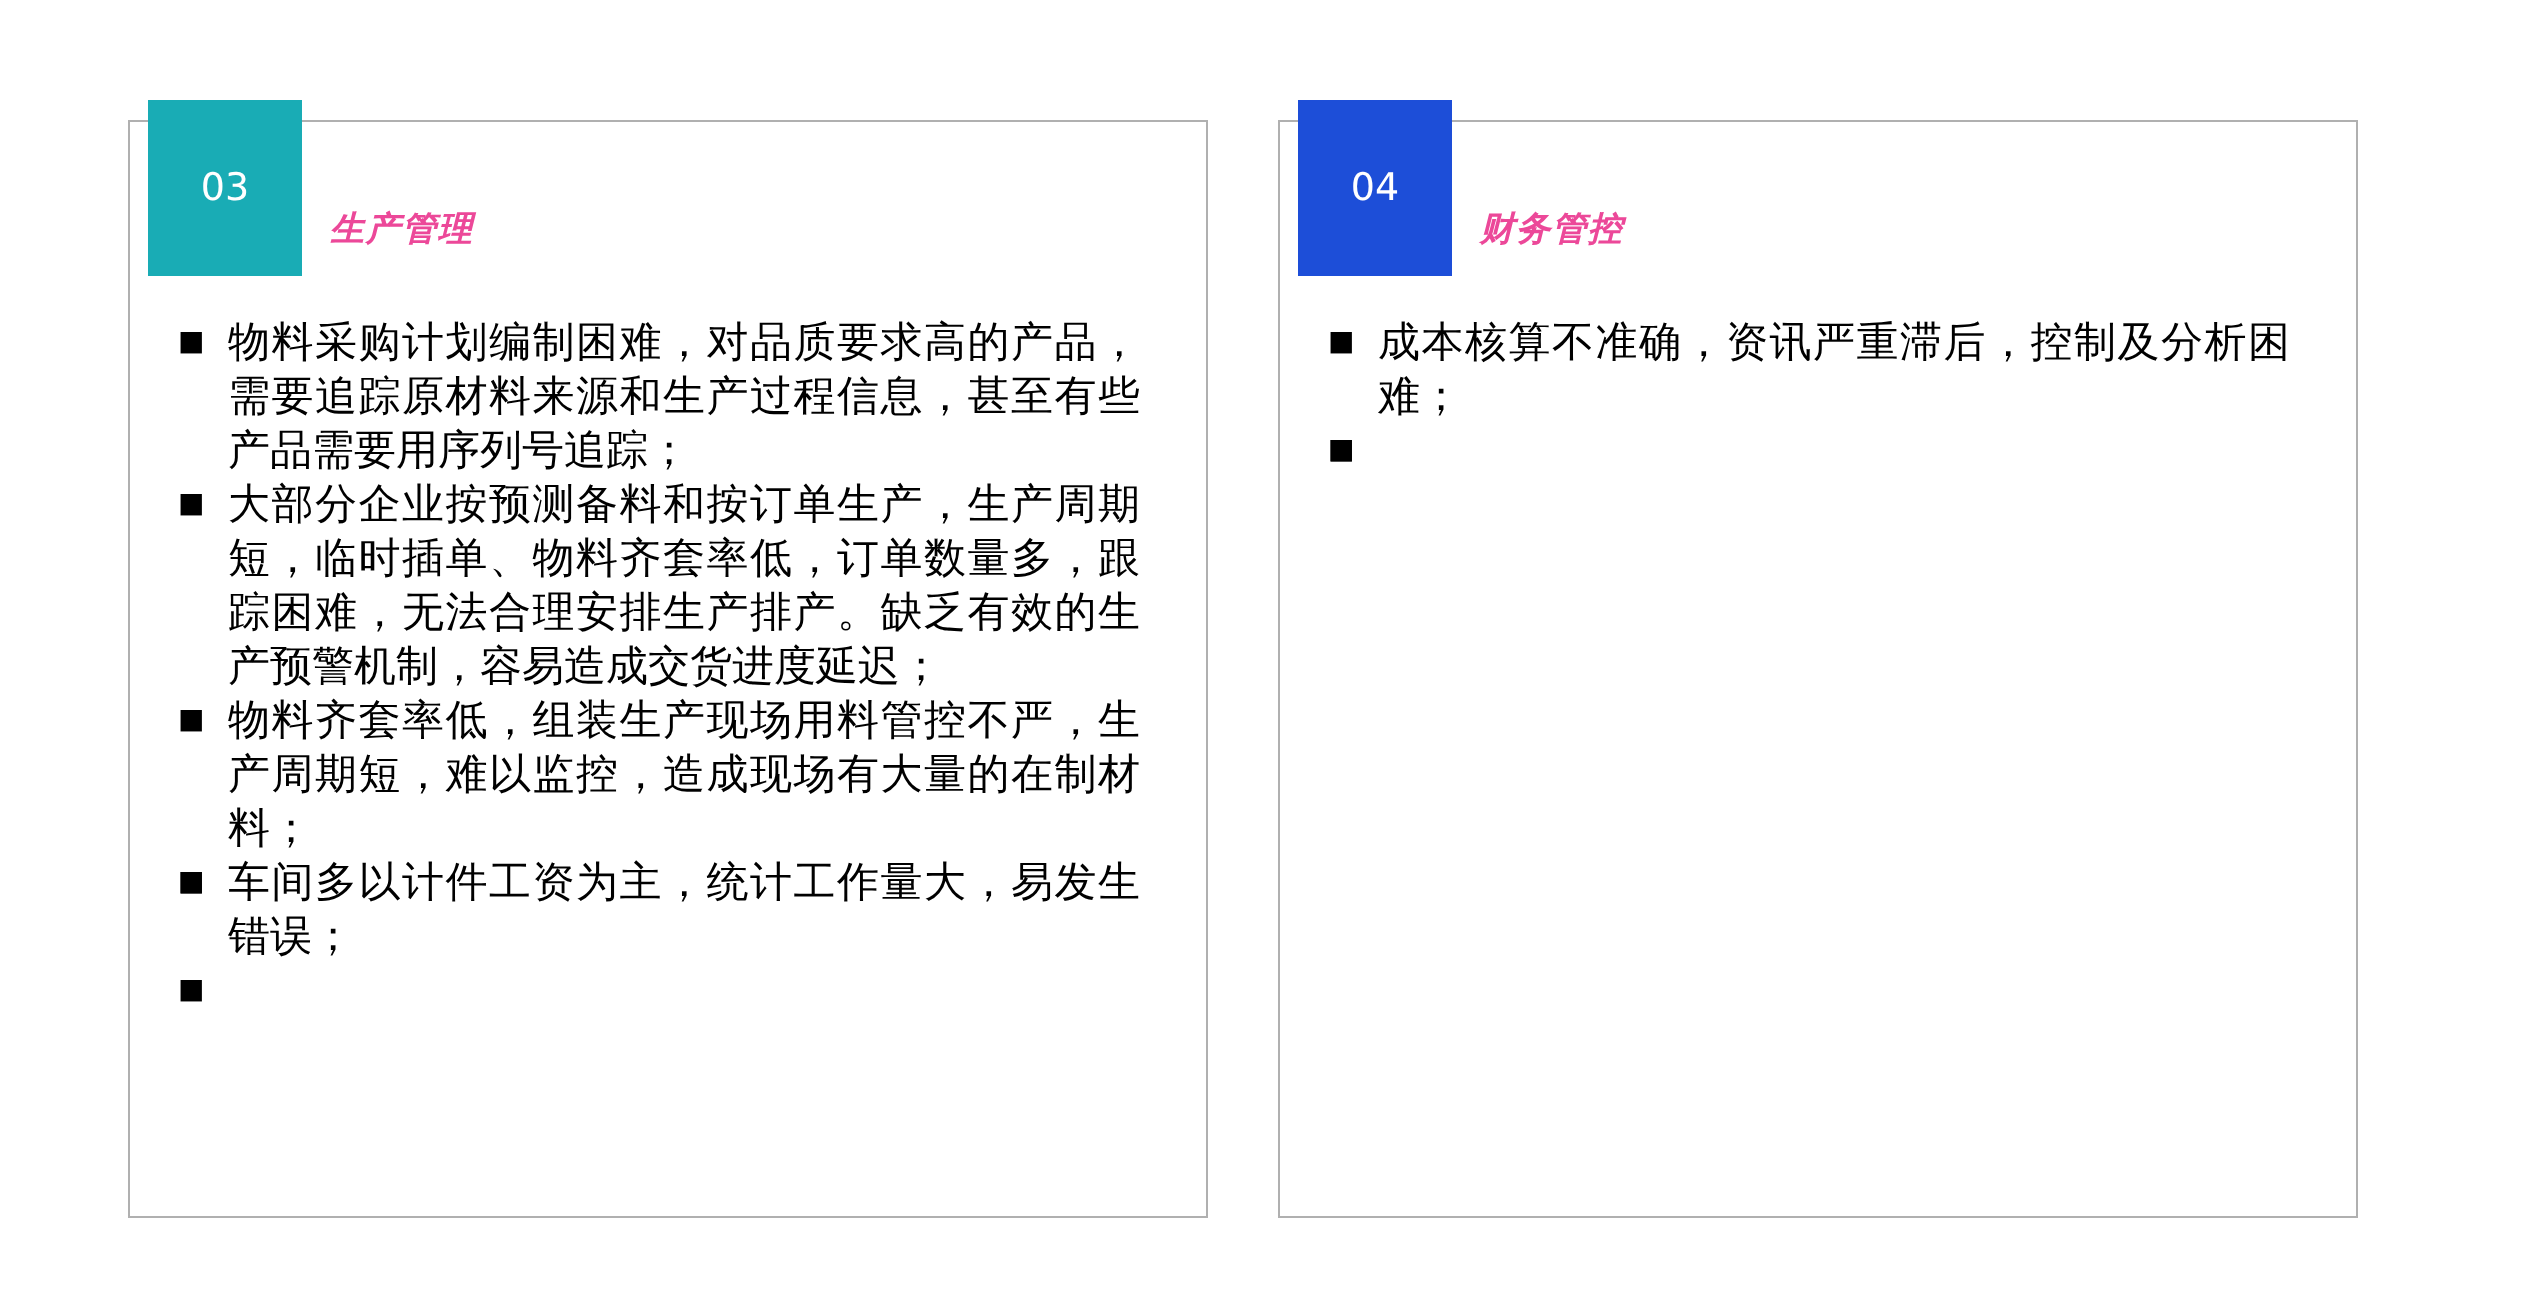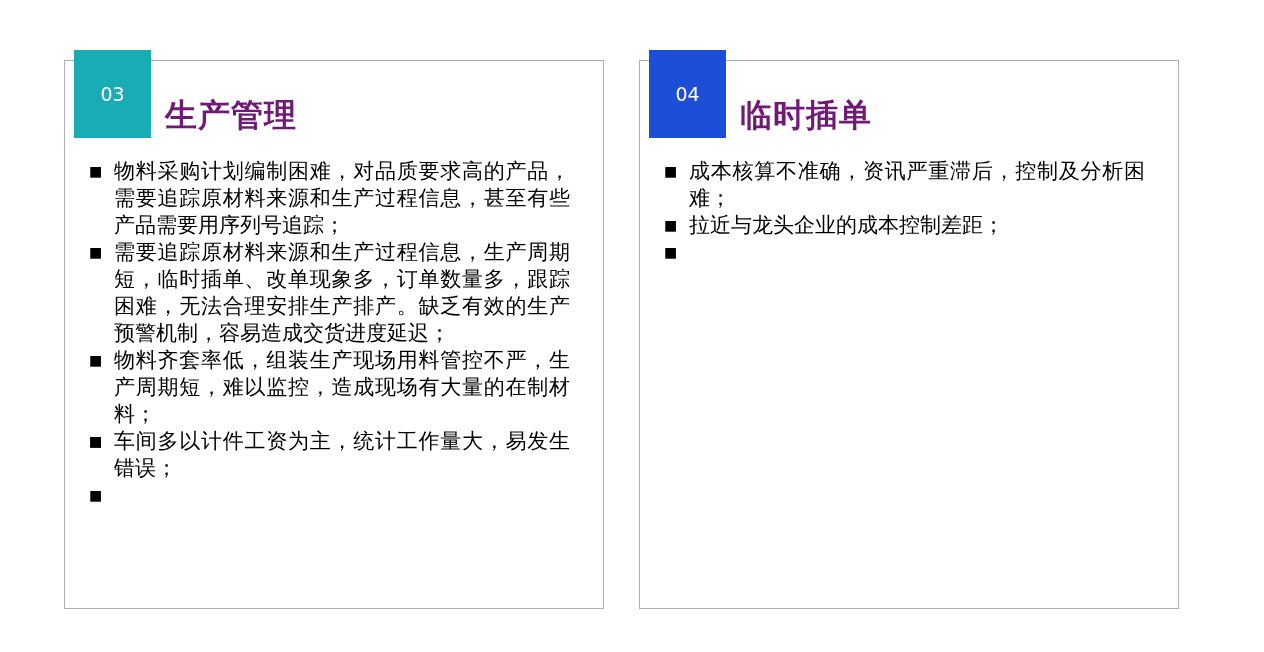--- a/index.html
+++ b/index.html
@@ -38,26 +38,27 @@
     justify-content: center;
     color: #ffffff;
     font-size: 19px;
     z-index: 2;
   }
   .card-title {
     position: absolute;
     left: 100px;
     top: 40px;
     margin: 0;
-    font-size: 32px;
+    font-size: 17px;
     line-height: 28px;
     font-weight: 700;
-    color: #701a75;
+    color: #ec4899;
     letter-spacing: 1px;
     white-space: nowrap;
+    font-style: italic;
   }
   .bullets {
     position: absolute;
     left: 24px;
     top: 97px;
     width: 481px;
     margin: 0;
     padding: 0;
     list-style: none;
     font-size: 21px;
@@ -89,21 +90,21 @@
       <span>03</span>
     </div>
     <h2 class="card-title">生产管理</h2>
     <ul class="bullets">
       <li>
         <span class="marker">■</span>
         <span>物料采购计划编制困难，对品质要求高的产品，需要追踪原材料来源和生产过程信息，甚至有些产品需要用序列号追踪；</span>
       </li>
       <li>
         <span class="marker">■</span>
-        <span>需要追踪原材料来源和生产过程信息，生产周期短，临时插单、改单现象多，订单数量多，跟踪困难，无法合理安排生产排产。缺乏有效的生产预警机制，容易造成交货进度延迟；</span>
+        <span>大部分企业按预测备料和按订单生产，生产周期短，临时插单、物料齐套率低，订单数量多，跟踪困难，无法合理安排生产排产。缺乏有效的生产预警机制，容易造成交货进度延迟；</span>
       </li>
       <li>
         <span class="marker">■</span>
         <span>物料齐套率低，组装生产现场用料管控不严，生产周期短，难以监控，造成现场有大量的在制材料；</span>
       </li>
       <li>
         <span class="marker">■</span>
       </li>
       <li>
         <span class="marker">■</span>
@@ -112,29 +113,28 @@
       <li>
         <span class="marker">■</span>
       </li>
     </ul>
   </section>
 
   <section class="card right" style="border-color: rgb(176, 176, 176);">
     <div class="badge" style="background-color: #1d4ed8;">
       <span>04</span>
     </div>
-    <h2 class="card-title">临时插单</h2>
+    <h2 class="card-title">财务管控</h2>
     <ul class="bullets">
       <li>
         <span class="marker">■</span>
         <span>成本核算不准确，资讯严重滞后，控制及分析困难；</span>
       </li>
       <li>
         <span class="marker">■</span>
-        <span>拉近与龙头企业的成本控制差距；</span>
       </li>
       <li>
         <span class="marker">■</span>
       </li>
     </ul>
   </section>
 
 </div>
 
 </body></html>

